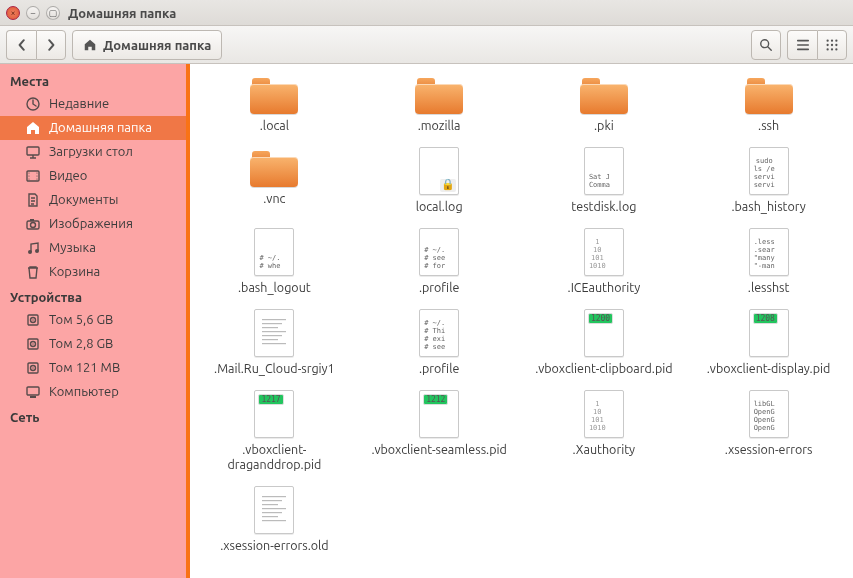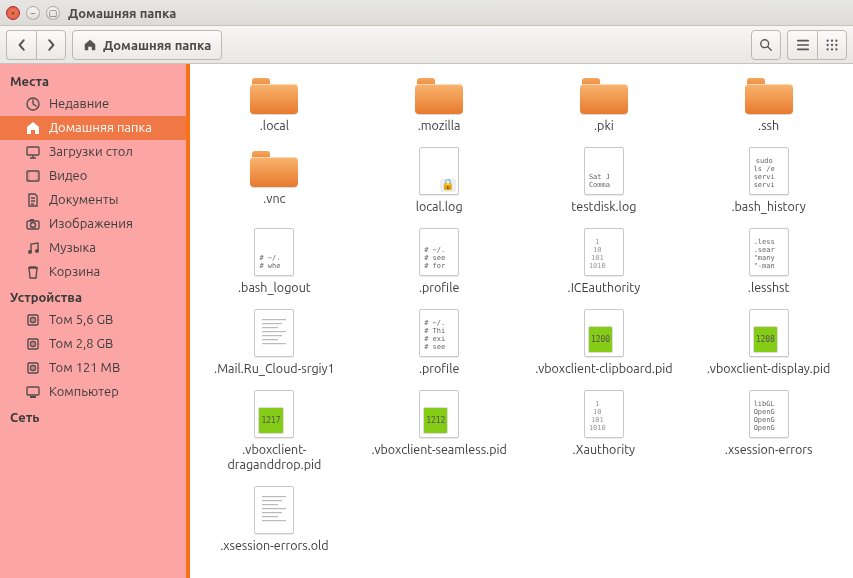--- a/index.html
+++ b/index.html
@@ -132,23 +132,23 @@
     font-family: monospace; font-size:7px; color:#666;
     padding:5px 4px; line-height:1.15; white-space:pre; overflow:hidden;
     display:flex; align-items:flex-end; justify-content:flex-start;
   }
   .icon-doc.locked::after{
     content:"🔒"; position:absolute; right:2px; bottom:2px; font-size:11px;
     background:#eee;border-radius:2px;padding:0 1px;
   }
   .icon-doc.binary { color:#999; }
   .icon-doc .badge {
-    position:absolute; top:16px; left:3px;
-    font-size:8px; background:#84cc16;border:1px solid #ddd;
-    padding:8px 2px; border-radius:2px; color:#555;
+    position:absolute; top:3px; left:3px;
+    font-size:8px; background:#22c55e;border:1px solid #ddd;
+    padding:0 2px; border-radius:2px; color:#555;
   }
   svg { display:block; }
 </style>
 </head>
 <body>
 
 <div class="titlebar">
   <div class="win-btns">
     <div class="win-btn win-close">×</div>
     <div class="win-btn win-min">–</div>

